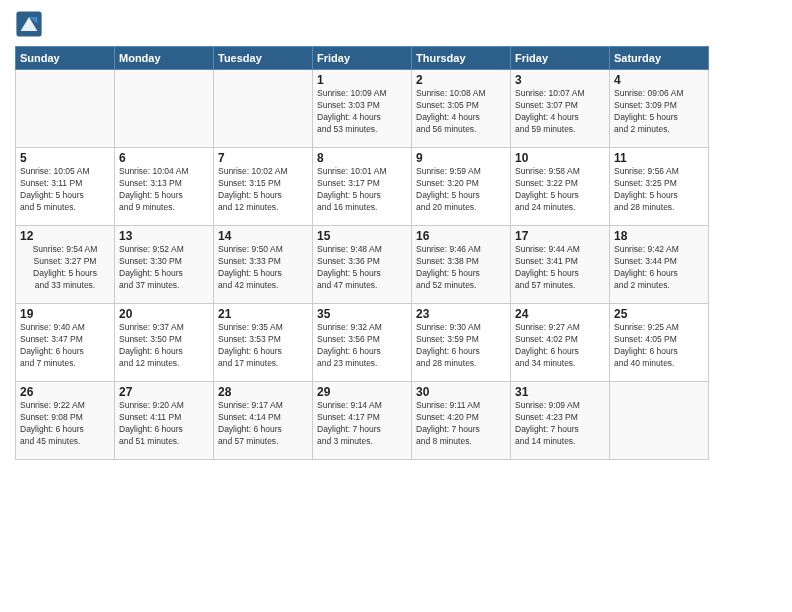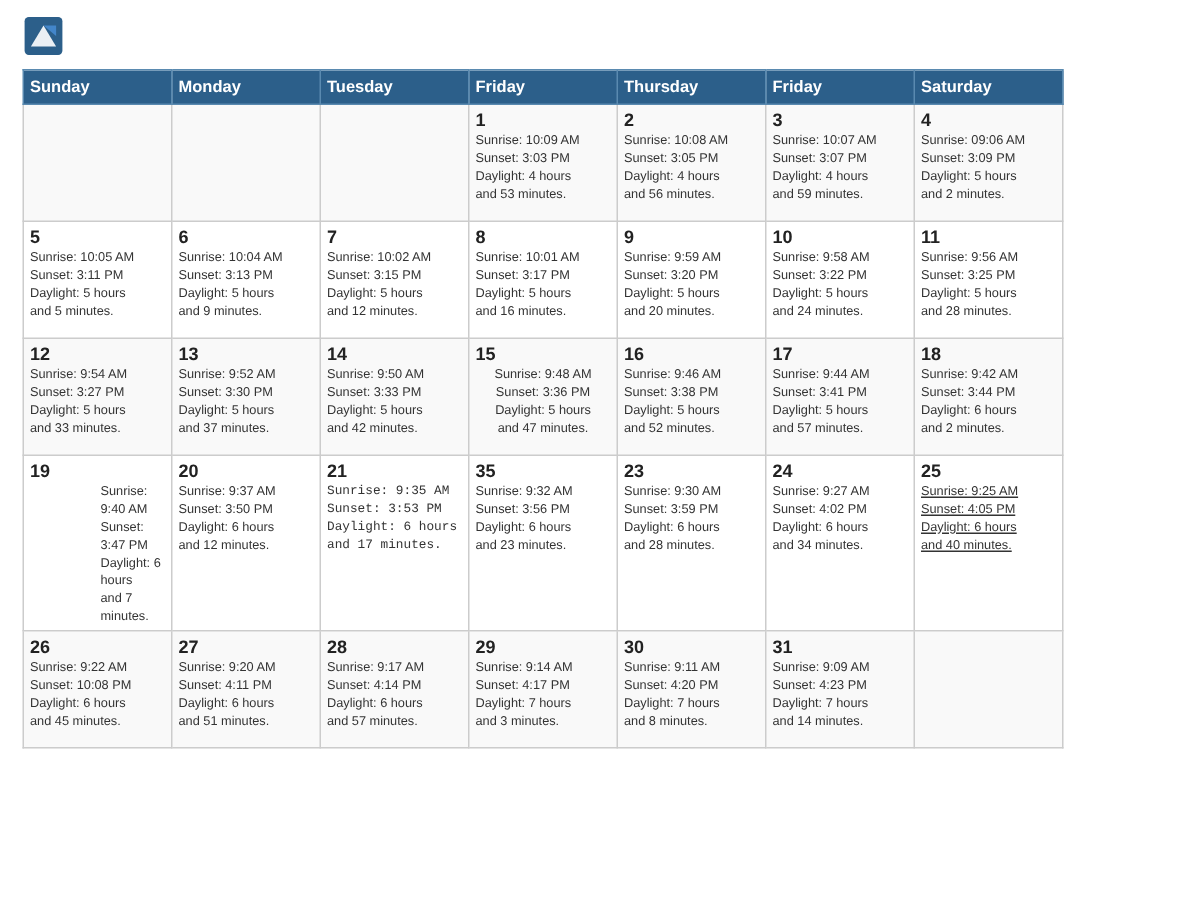--- a/index.html
+++ b/index.html
@@ -205,42 +205,42 @@
             <span class="day-number">11</span>
             <div class="day-info" style="white-space: pre-line;">Sunrise: 9:56 AM
 Sunset: 3:25 PM
 Daylight: 5 hours
 and 28 minutes.</div>
           </td>
         </tr>
         <tr>
           <td>
             <span class="day-number">12</span>
-            <div class="day-info" style="white-space: pre-line;">Sunrise: 9:54 AM
+            <div class="day-info" style="white-space: pre-line; text-align: center;">Sunrise: 9:54 AM
 Sunset: 3:27 PM
 Daylight: 5 hours
 and 33 minutes.</div>
           </td>
           <td>
             <span class="day-number">13</span>
             <div class="day-info" style="white-space: pre-line;">Sunrise: 9:52 AM
 Sunset: 3:30 PM
 Daylight: 5 hours
 and 37 minutes.</div>
           </td>
           <td>
             <span class="day-number">14</span>
             <div class="day-info" style="white-space: pre-line;">Sunrise: 9:50 AM
 Sunset: 3:33 PM
 Daylight: 5 hours
 and 42 minutes.</div>
           </td>
           <td>
             <span class="day-number">15</span>
-            <div class="day-info" style="white-space: pre-line; text-align: center;">Sunrise: 9:48 AM
+            <div class="day-info" style="white-space: pre-line;">Sunrise: 9:48 AM
 Sunset: 3:36 PM
 Daylight: 5 hours
 and 47 minutes.</div>
           </td>
           <td>
             <span class="day-number">16</span>
             <div class="day-info" style="white-space: pre-line;">Sunrise: 9:46 AM
 Sunset: 3:38 PM
 Daylight: 5 hours
 and 52 minutes.</div>
@@ -256,35 +256,35 @@
             <span class="day-number">18</span>
             <div class="day-info" style="white-space: pre-line;">Sunrise: 9:42 AM
 Sunset: 3:44 PM
 Daylight: 6 hours
 and 2 minutes.</div>
           </td>
         </tr>
         <tr>
           <td>
             <span class="day-number">19</span>
-            <div class="day-info" style="white-space: pre-line; margin-left: 47px;">Sunrise: 9:40 AM
+            <div class="day-info" style="white-space: pre-line;">Sunrise: 9:40 AM
 Sunset: 3:47 PM
 Daylight: 6 hours
 and 7 minutes.</div>
           </td>
           <td>
             <span class="day-number">20</span>
             <div class="day-info" style="white-space: pre-line;">Sunrise: 9:37 AM
 Sunset: 3:50 PM
 Daylight: 6 hours
 and 12 minutes.</div>
           </td>
           <td>
             <span class="day-number">21</span>
-            <div class="day-info" style="white-space: pre-line; font-family: Liberation Mono, monospace;">Sunrise: 9:35 AM
+            <div class="day-info" style="white-space: pre-line;">Sunrise: 9:35 AM
 Sunset: 3:53 PM
 Daylight: 6 hours
 and 17 minutes.</div>
           </td>
           <td>
             <span class="day-number">35</span>
             <div class="day-info" style="white-space: pre-line;">Sunrise: 9:32 AM
 Sunset: 3:56 PM
 Daylight: 6 hours
 and 23 minutes.</div>
@@ -298,31 +298,31 @@
           </td>
           <td>
             <span class="day-number">24</span>
             <div class="day-info" style="white-space: pre-line;">Sunrise: 9:27 AM
 Sunset: 4:02 PM
 Daylight: 6 hours
 and 34 minutes.</div>
           </td>
           <td>
             <span class="day-number">25</span>
-            <div class="day-info" style="white-space: pre-line; text-decoration: underline;">Sunrise: 9:25 AM
+            <div class="day-info" style="white-space: pre-line;">Sunrise: 9:25 AM
 Sunset: 4:05 PM
 Daylight: 6 hours
 and 40 minutes.</div>
           </td>
         </tr>
         <tr>
           <td>
             <span class="day-number">26</span>
             <div class="day-info" style="white-space: pre-line;">Sunrise: 9:22 AM
-Sunset: 10:08 PM
+Sunset: 9:08 PM
 Daylight: 6 hours
 and 45 minutes.</div>
           </td>
           <td>
             <span class="day-number">27</span>
             <div class="day-info" style="white-space: pre-line;">Sunrise: 9:20 AM
 Sunset: 4:11 PM
 Daylight: 6 hours
 and 51 minutes.</div>
           </td>

